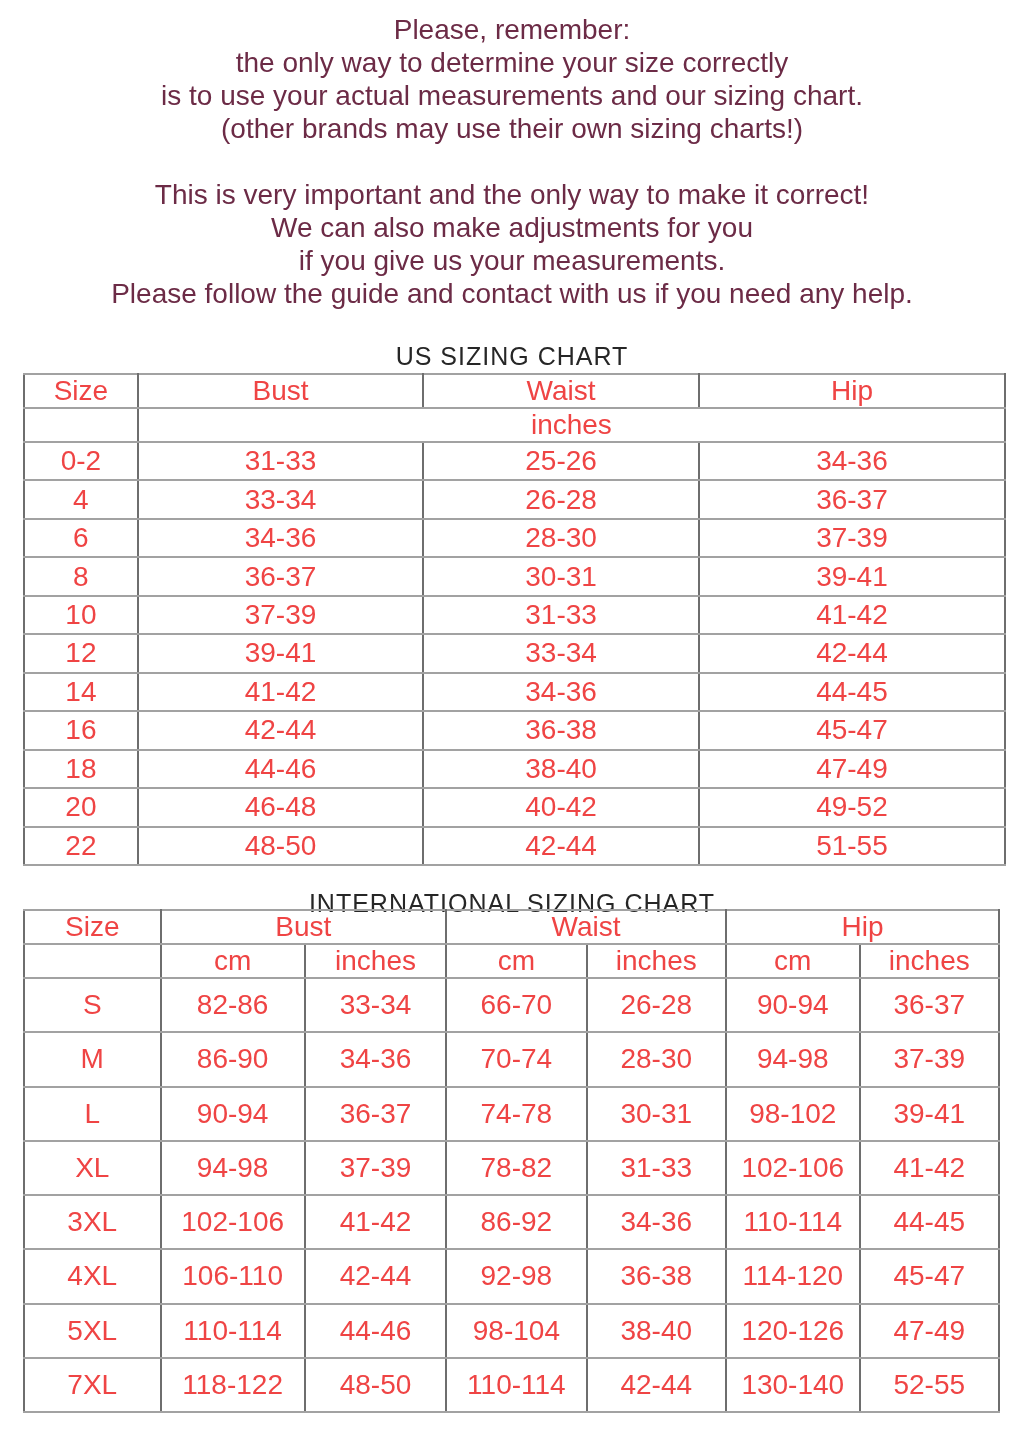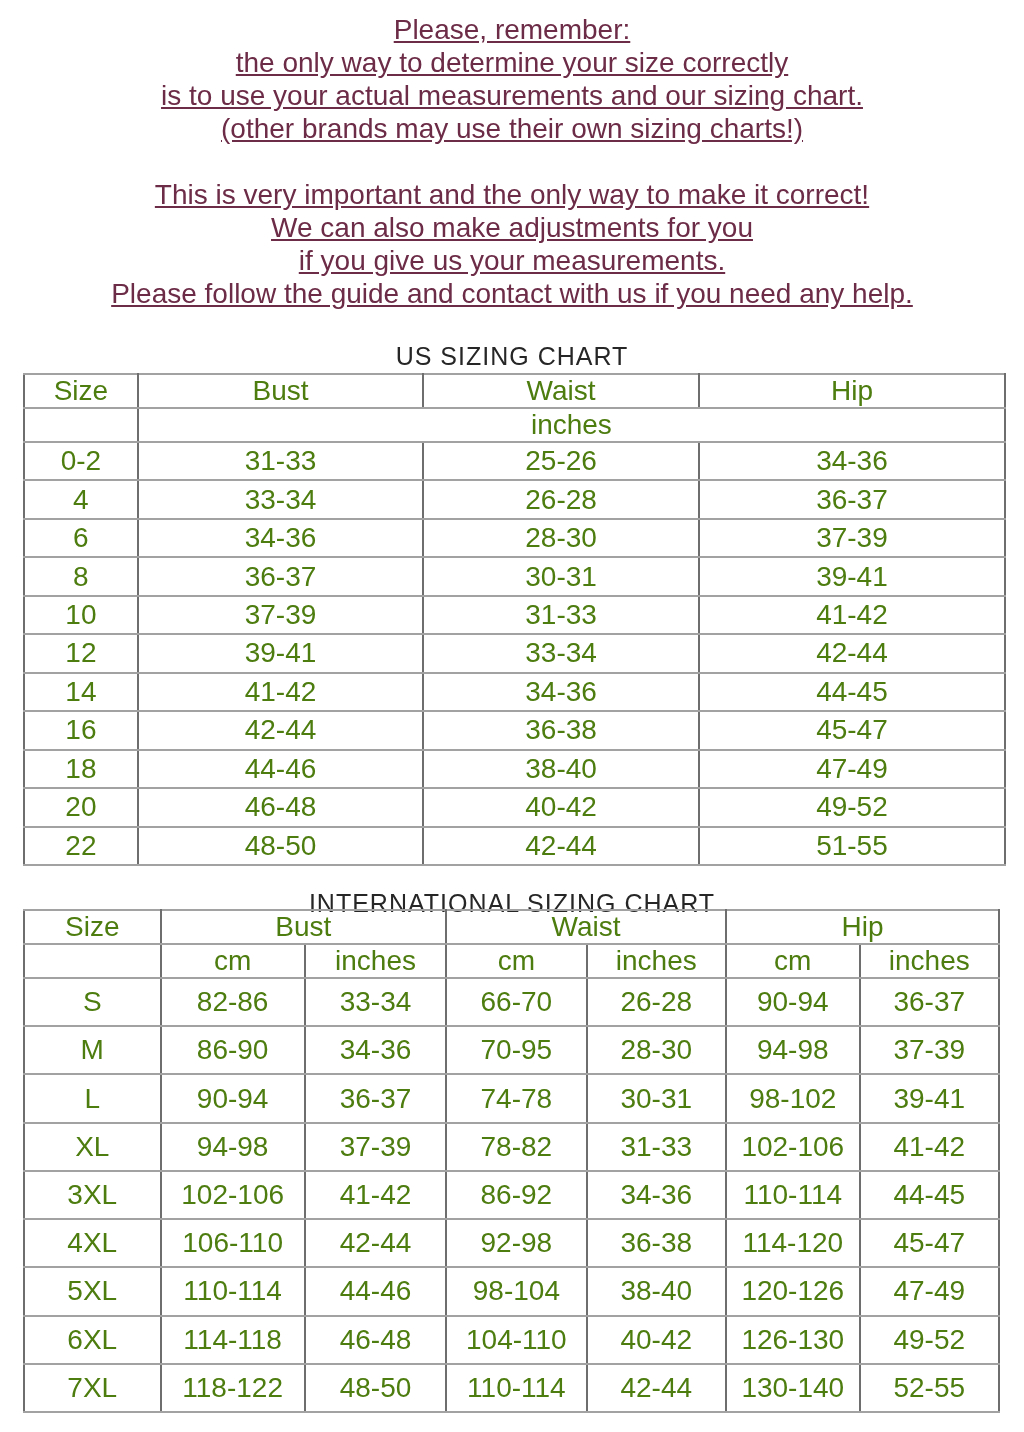--- a/index.html
+++ b/index.html
@@ -15,21 +15,20 @@
   
   .intro {
     position: absolute;
     left: 0; top: 13px;
     width: 100%;
     text-align: center;
     color: #6c2b46;
     font-size: 28px;
     line-height: 33px;
     font-weight: 300;
-    text-decoration: underline;
   }
   .intro .line { white-space: nowrap; }
   .intro .para-gap { height: 33px; }
 
   
   .chart-title {
     position: absolute;
     width: 100%;
     text-align: center;
     color: #262626;
@@ -40,21 +39,21 @@
   #us-title   { top: 342px; }
   #intl-title { top: 889px; }
 
   
   table.sizing {
     position: absolute;
     border-collapse: collapse;
     table-layout: fixed;
     font-size: 28px;
     font-weight: 300;
-    color: #4d7c0f;
+    color: #ef4444;
     text-align: center;
     border: 2px solid #f97316;
   }
   #us-table   { left: 23px; top: 373px; width: 983px; height: 493px; }
   #intl-table { left: 23px; top: 909px; width: 977px; height: 504px; }
 
   table.sizing td {
     padding: 0;
     vertical-align: middle;
     border-top: 2px solid #a2a2a2;
@@ -207,21 +206,21 @@
         <td>33-34</td>
         <td>66-70</td>
         <td>26-28</td>
         <td>90-94</td>
         <td>36-37</td>
       </tr>
       <tr>
         <td>M</td>
         <td>86-90</td>
         <td>34-36</td>
-        <td>70-95</td>
+        <td>70-74</td>
         <td>28-30</td>
         <td>94-98</td>
         <td>37-39</td>
       </tr>
       <tr>
         <td>L</td>
         <td>90-94</td>
         <td>36-37</td>
         <td>74-78</td>
         <td>30-31</td>
@@ -258,29 +257,20 @@
       <tr>
         <td>5XL</td>
         <td>110-114</td>
         <td>44-46</td>
         <td>98-104</td>
         <td>38-40</td>
         <td>120-126</td>
         <td>47-49</td>
       </tr>
       <tr>
-        <td>6XL</td>
-        <td>114-118</td>
-        <td>46-48</td>
-        <td>104-110</td>
-        <td>40-42</td>
-        <td>126-130</td>
-        <td>49-52</td>
-      </tr>
-      <tr>
         <td>7XL</td>
         <td>118-122</td>
         <td>48-50</td>
         <td>110-114</td>
         <td>42-44</td>
         <td>130-140</td>
         <td>52-55</td>
       </tr>
     </tbody>
 </table>

